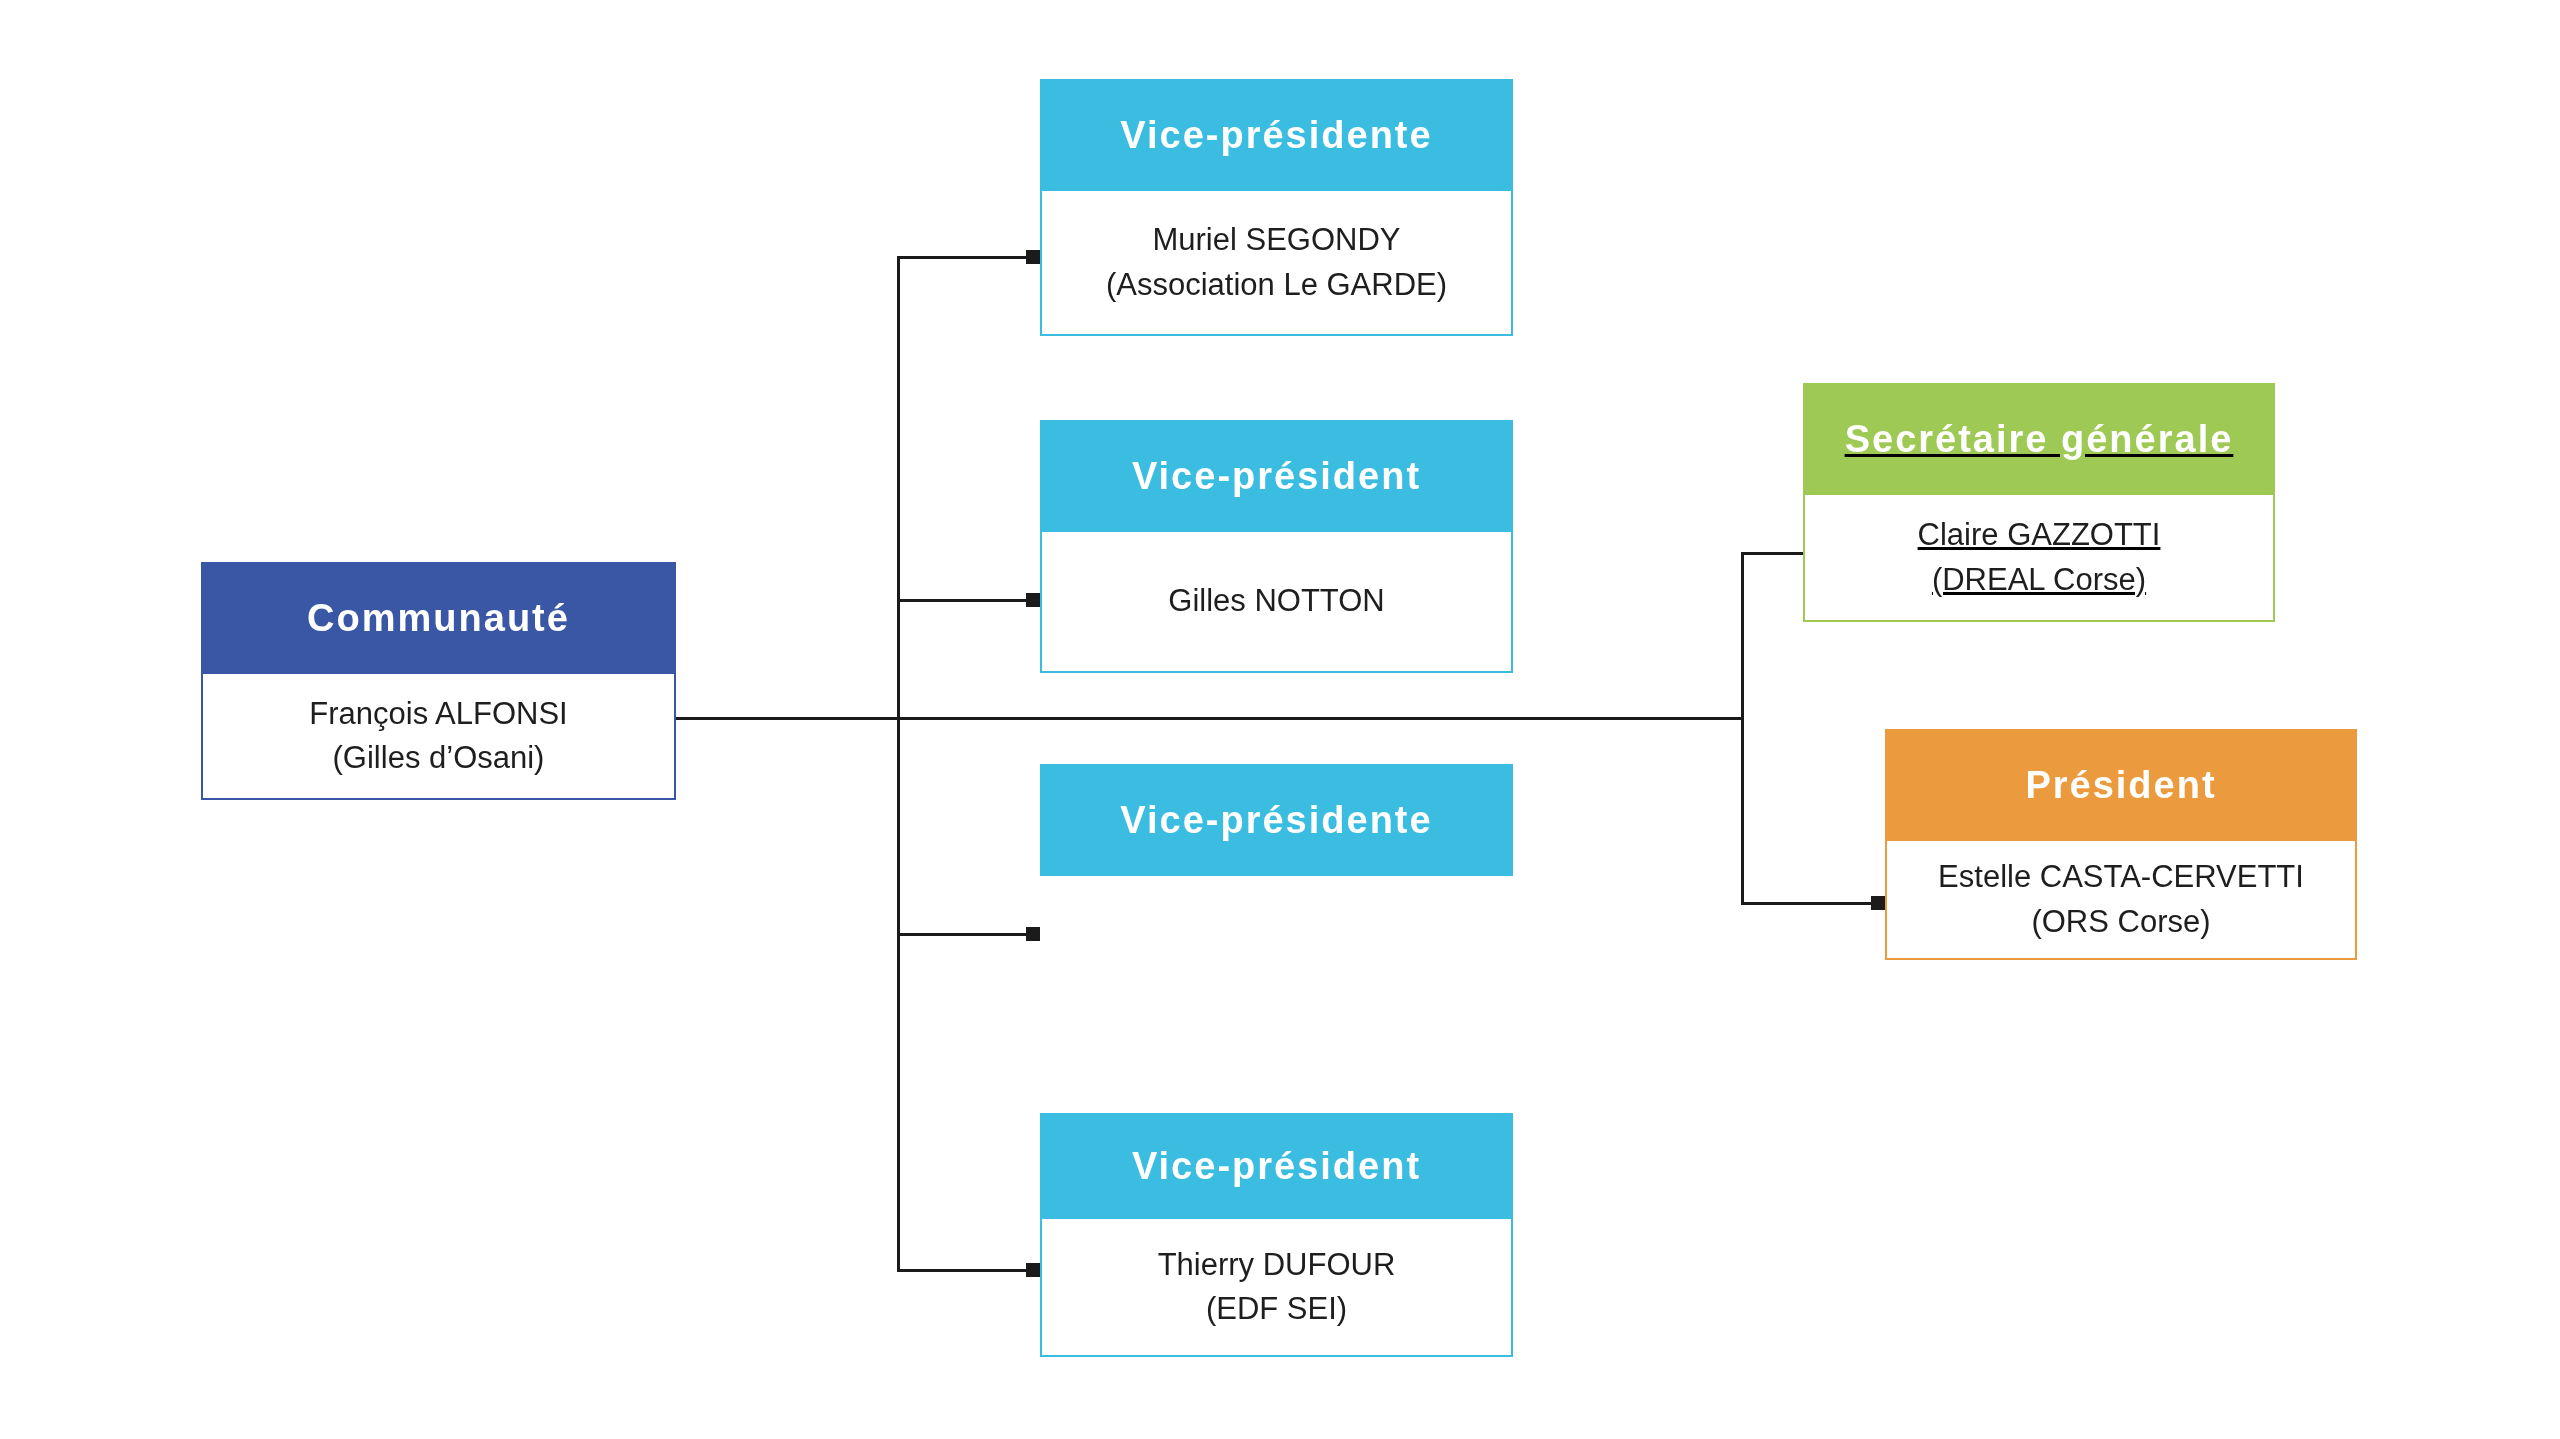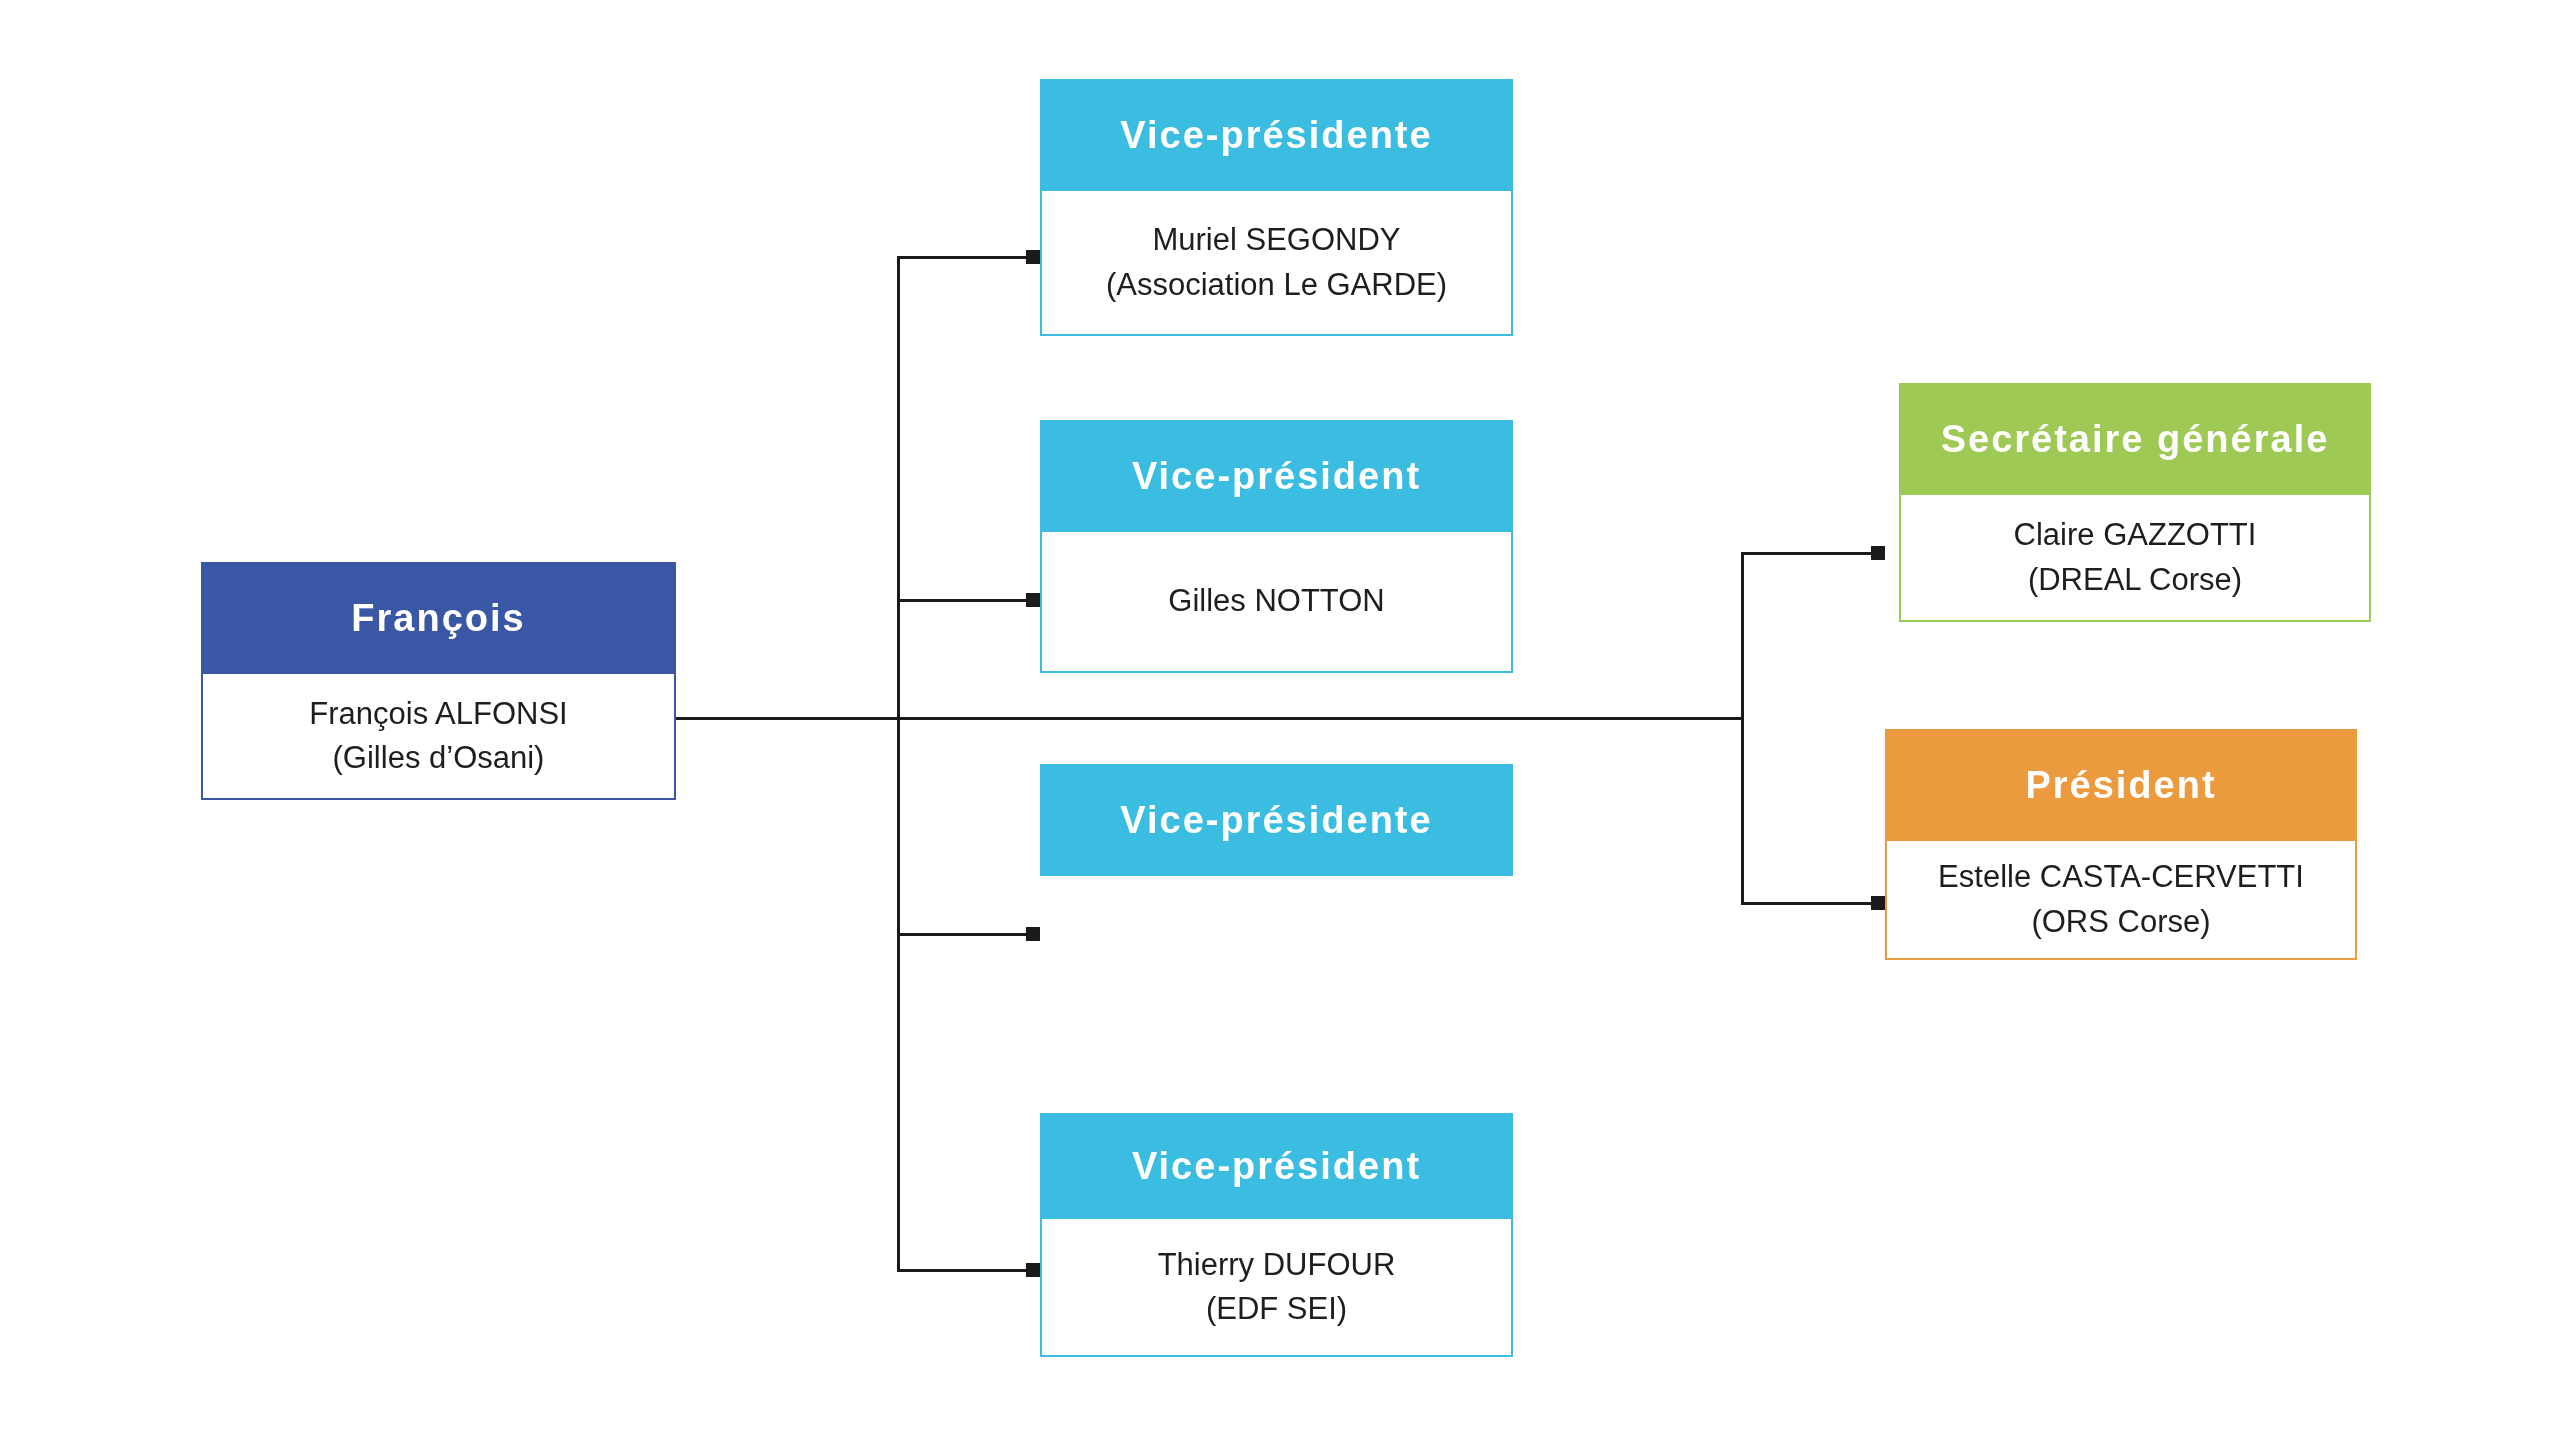--- a/index.html
+++ b/index.html
@@ -49,21 +49,21 @@
     box-sizing: border-box;
   }
   .member-org { max-width: 430px; }
 
   #node-president { left: 201px;  top: 562px;  width: 475px; height: 238px; }
   #node-vp1       { left: 1040px; top: 79px;   width: 473px; height: 257px; }
   #node-vp2       { left: 1040px; top: 420px;  width: 473px; height: 253px; }
   #node-vp3       { left: 1040px; top: 764px;  width: 473px; height: 251px; }
   #node-vp4       { left: 1040px; top: 1113px; width: 473px; height: 244px; }
   #node-vp4 .node-header { height: 106px; flex: 0 0 106px; }
-  #node-sec       { left: 1899px; top: 383px;  width: 472px; height: 239px; }
+  #node-sec       { left: 1803px; top: 383px;  width: 472px; height: 239px; text-decoration: underline; }
   #node-tres      { left: 1885px; top: 729px;  width: 472px; height: 231px; }
 
   
   .line     { position: absolute; background: #1b1b1b; }
   .endpoint { position: absolute; width: 14px; height: 14px; background: #1b1b1b; }
 
   #main-line      { left: 676px;  top: 717px;  width: 1067px; height: 3px; }
   #vp-trunk       { left: 897px;  top: 256px;  width: 3px;    height: 1016px; }
   #vp-stub1       { left: 897px;  top: 256px;  width: 143px;  height: 3px; }
   #vp-stub2       { left: 897px;  top: 599px;  width: 143px;  height: 3px; }
@@ -97,21 +97,21 @@
 
   <div class="endpoint" id="marker-vp1"></div>
   <div class="endpoint" id="marker-vp2"></div>
   <div class="endpoint" id="marker-vp3"></div>
   <div class="endpoint" id="marker-vp4"></div>
   <div class="endpoint" id="marker-sec"></div>
   <div class="endpoint" id="marker-tres"></div>
 
   <div class="node" id="node-president" style="--c: #3a57a6;">
     <div class="node-header">
-      <span>François</span>
+      <span>Communauté</span>
     </div>
     <div class="node-body">
       <div class="member-name">François ALFONSI</div>
       <div class="member-org">(Gilles d’Osani)</div>
     </div>
   </div>
 
   <div class="node" id="node-vp1" style="--c: #3bbde1;">
     <div class="node-header">
       <span>Vice-présidente</span>

